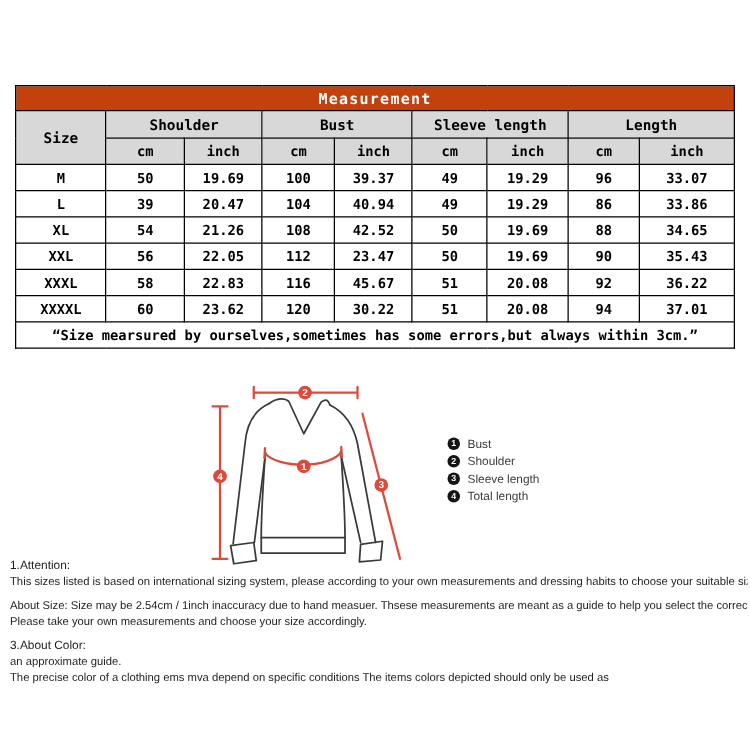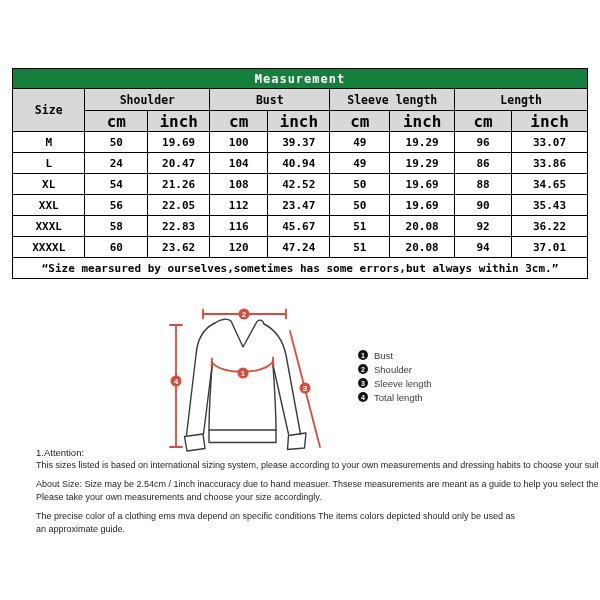--- a/index.html
+++ b/index.html
@@ -4,23 +4,23 @@
 <style>
   html,body{margin:0;padding:0;}
   body{width:600px;height:600px;background:#ffffff;position:relative;overflow:hidden;
        font-family:"Liberation Sans",sans-serif;}
 
   
   .size-table{position:absolute;left:12px;top:68px;width:576px;border-collapse:collapse;
               table-layout:fixed;font-family:"DejaVu Sans Mono","Liberation Mono",monospace;
               font-weight:bold;color:#000;}
   .size-table th,.size-table td{border:1px solid #000;text-align:center;padding:0;overflow:hidden;}
-  .title-row th{background:#15803d;color:#fff;font-size:12px;height:19px;letter-spacing:1px;margin-left:37px;}
+  .title-row th{background:#c2410c;color:#fff;font-size:12px;height:19px;letter-spacing:1px;margin-left:37px;}
   .group-row th{background:#d8d8d8;font-size:11.5px;height:21px;}
-  .unit-row th{background:#d8d8d8;font-size:16px;height:20px;}
+  .unit-row th{background:#d8d8d8;font-size:11px;height:20px;}
   .size-head{background:#d8d8d8;font-size:11.5px;}
   .size-table tbody td{font-size:11px;height:20px;background:#fff;}
   .note-row td{font-size:11px;height:22px;}
 
   
   .diagram{position:absolute;left:0;top:300px;}
   .outline{fill:none;stroke:var(--outline,#3a3a3a);stroke-width:1.4;
            stroke-linejoin:round;stroke-linecap:round;}
   .redline{fill:none;stroke:var(--accent,#dd4a3c);stroke-width:1.8;stroke-linecap:round;}
   .redfill{fill:var(--accent,#dd4a3c);}
@@ -30,21 +30,21 @@
   
   .legend{position:absolute;left:358px;top:348px;}
   .legend-item{display:flex;align-items:center;height:14px;}
   .legend-num{width:10px;height:10px;border-radius:50%;background:#141414;color:#fff;
               font-size:7px;font-weight:bold;display:flex;align-items:center;
               justify-content:center;flex:none;}
   .legend-label{font-size:9.5px;color:#3c3c3c;margin-left:6px;white-space:nowrap;}
 
   
   .sections{position:absolute;left:8px;top:446px;width:590px;}
-  .section{margin-bottom:6px;margin-left:28px;}
+  .section{margin-bottom:6px;}
   .section-heading{font-size:9.5px;line-height:13px;color:#1e1e1e;}
   .section-line{font-size:9px;line-height:13px;color:#1e1e1e;white-space:nowrap;overflow:hidden;}
 </style>
 </head>
 <body style="--accent: #dd4a3c; --outline: #3a3a3a;">
 
 <table class="size-table">
   <colgroup>
     <col style="width:12.6%">
       <col style="width:10.9%">
@@ -85,21 +85,21 @@
         <td>19.69</td>
         <td>100</td>
         <td>39.37</td>
         <td>49</td>
         <td>19.29</td>
         <td>96</td>
         <td>33.07</td>
       </tr>
       <tr>
         <td class="size-cell">L</td>
-        <td>24</td>
+        <td>39</td>
         <td>20.47</td>
         <td>104</td>
         <td>40.94</td>
         <td>49</td>
         <td>19.29</td>
         <td>86</td>
         <td>33.86</td>
       </tr>
       <tr>
         <td class="size-cell">XL</td>
@@ -132,21 +132,21 @@
         <td>51</td>
         <td>20.08</td>
         <td>92</td>
         <td>36.22</td>
       </tr>
       <tr>
         <td class="size-cell">XXXXL</td>
         <td>60</td>
         <td>23.62</td>
         <td>120</td>
-        <td>47.24</td>
+        <td>30.22</td>
         <td>51</td>
         <td>20.08</td>
         <td>94</td>
         <td>37.01</td>
       </tr>
     </tbody>
   <tbody>
     <tr class="note-row">
       <td colspan="9">“Size mearsured by ourselves,sometimes has some errors,but always within 3cm.”</td>
     </tr>
@@ -208,16 +208,17 @@
 <div class="sections">
     <div class="section">
       <div class="section-heading">1.Attention:</div>
       <div class="section-line">This sizes listed is based on international sizing system, please according to your own measurements and dressing habits to choose your suitable size.</div>
     </div>
     <div class="section">
       <div class="section-line">About Size: Size may be 2.54cm / 1inch inaccuracy due to hand measuer. Thsese measurements are meant as a guide to help you select the correct size.</div>
       <div class="section-line">Please take your own measurements and choose your size accordingly.</div>
     </div>
     <div class="section">
+      <div class="section-heading">3.About Color:</div>
+      <div class="section-line">an approximate guide.</div>
       <div class="section-line">The precise color of a clothing ems mva depend on specific conditions The items colors depicted should only be used as</div>
-      <div class="section-line">an approximate guide.</div>
     </div>
   </div>
 
 </body></html>

